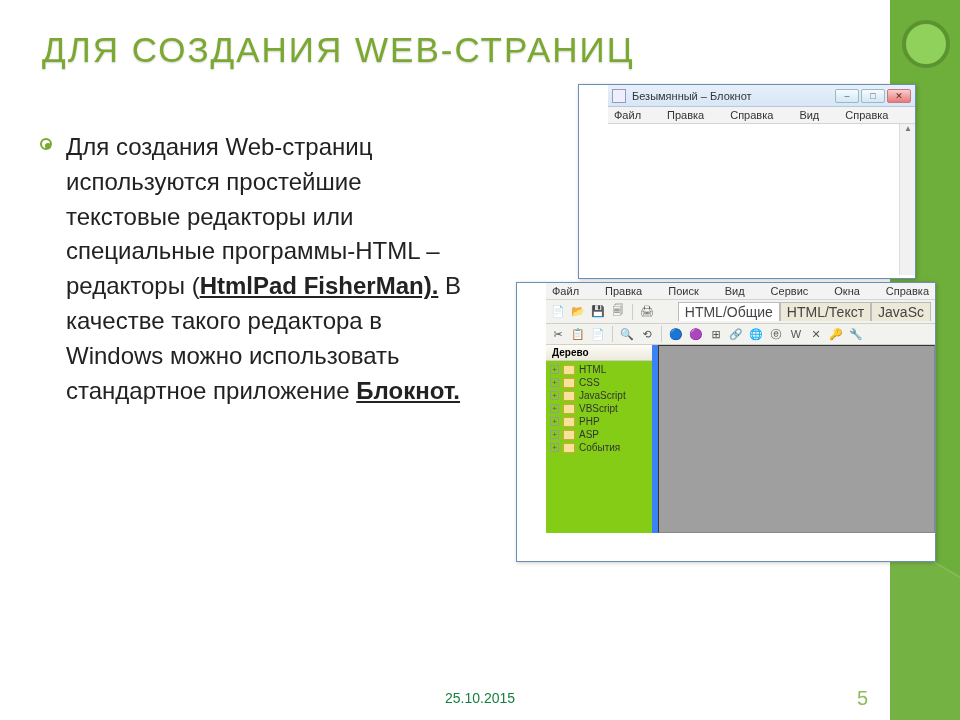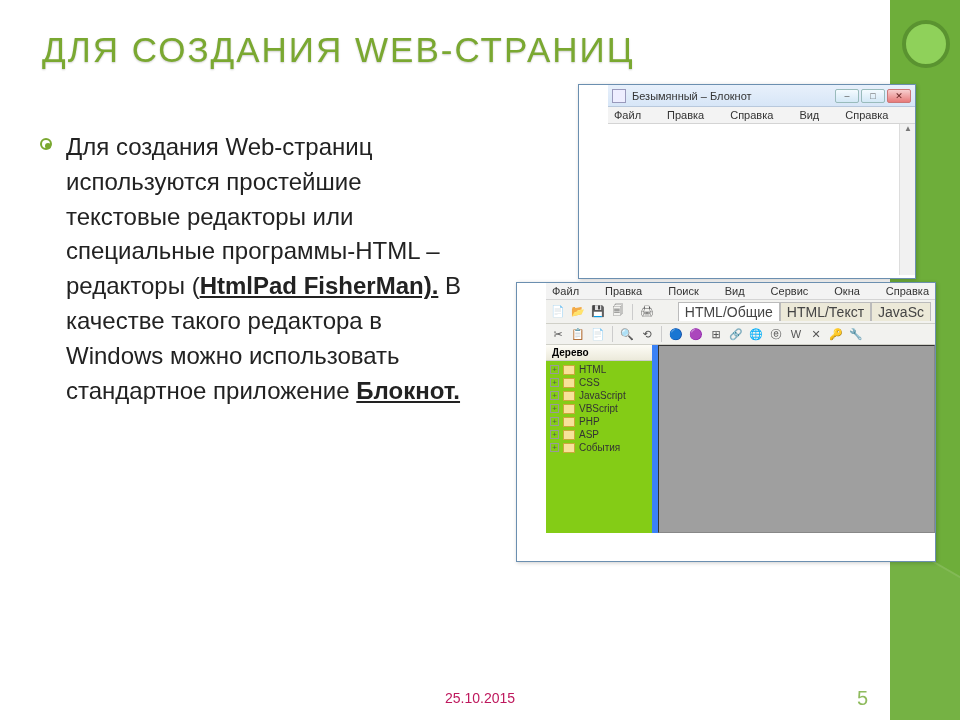--- a/index.html
+++ b/index.html
@@ -76,21 +76,21 @@
   .tabbar .tab { border:1px solid #bbb; background:#ece9d8; padding:1px 6px; font-size:14px; color:#444; border-bottom:none; }
   .tabbar .tab.active { background:#fff; }
   .hp-body { display:flex; height: calc(100% - 90px); }
   .tree-pane { width:112px; border-right:6px solid #3b82f6; background:#84cc16; }
   .tree-head { background:linear-gradient(#fdfcf6,#eceadb); border-bottom:1px solid #ccc; padding:2px 6px; font-weight:bold; font-size:10px; }
   .tree-list { padding:2px 4px; }
   .tree-item { display:flex; align-items:center; gap:4px; font-size:10px; color:#333; padding:1px 0; white-space:nowrap; }
   .tree-item .exp { width:9px; height:9px; border:1px solid #999; font-size:8px; line-height:7px; text-align:center; color:#555; }
   .tree-item .fold { width:12px; height:10px; background:#f7e29a; border:1px solid #c9a93a; }
   .editor-pane { flex:1; background:#9f9f9f; border:1px inset #888; }
-  .footer-date { position:absolute; left:0; right:0; bottom:14px; text-align:center; font-size:14px; color:#be185d; }
+  .footer-date { position:absolute; left:0; right:0; bottom:14px; text-align:center; font-size:14px; color:#15803d; }
   .page-num { position:absolute; right:92px; bottom:10px; font-size:20px; color:#8fbb5e; }
 </style>
 </head>
 <body>
 
 <div class="green-corner"></div>
 
 <h1 class="slide-title">Для создания web-страниц</h1>
 
 <div class="body-text">

